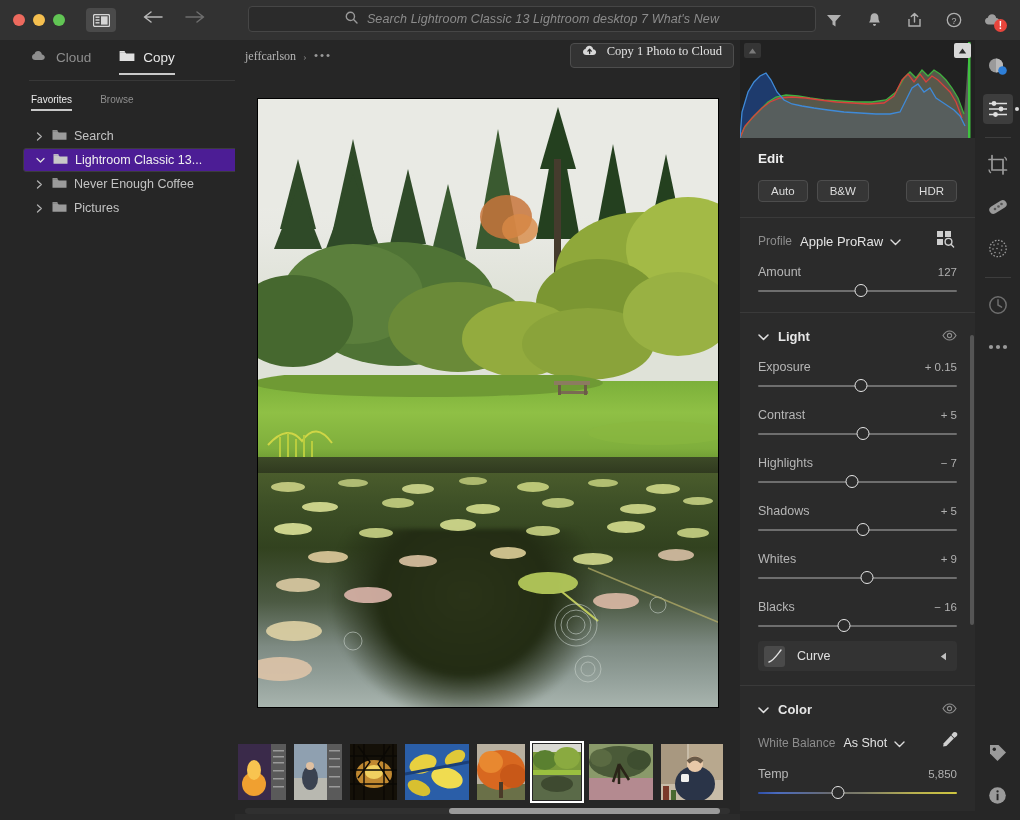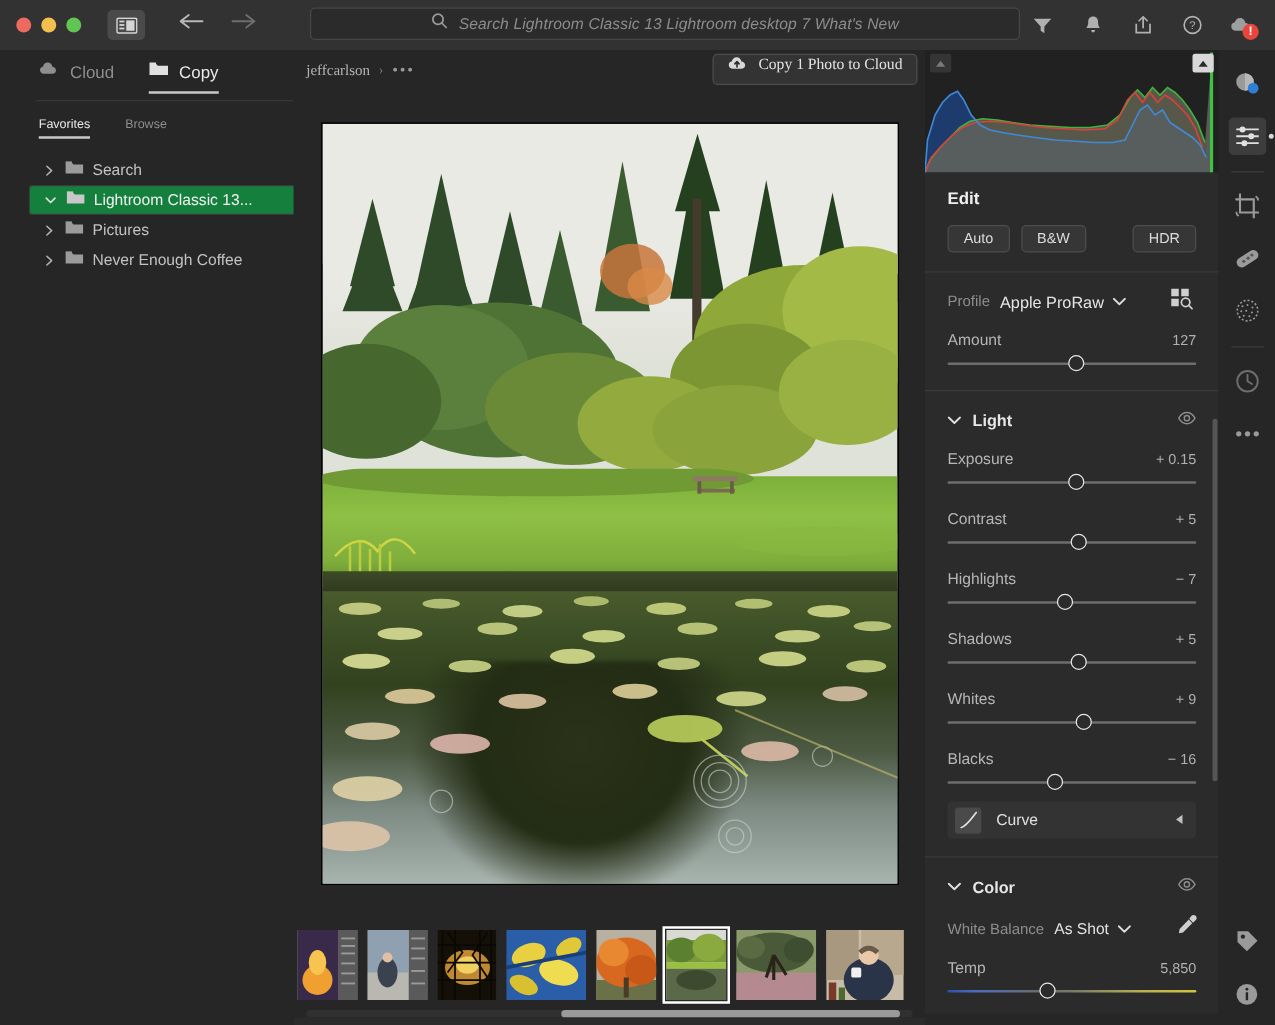--- a/index.html
+++ b/index.html
@@ -61,21 +61,21 @@
   .fb-tab { font-size: 10px; color: #8e8e8e; padding-bottom: 6px; position: relative; }
   .fb-tab.active { color: #eaeaea; }
   .fb-tab.active::after {
     content: ''; position: absolute; left: 0; right: 0; bottom: 0; height: 2px; background: #c9c9c9;
   }
   .tree { margin-top: 13px; }
   .tree-row {
     display: flex; align-items: center; height: 24px; padding-left: 10px; gap: 7px;
     margin: 0 6px; border-radius: 3px;
   }
-  .tree-row.selected { background: #15803d; border: 1px solid #3c3c3c; height: 24px; }
+  .tree-row.selected { background: #4c1d95; border: 1px solid #3c3c3c; height: 24px; }
   .chev { width: 12px; display: flex; align-items: center; justify-content: center; }
   .tree-label { font-size: 12.5px; color: #c2c2c2; }
   .tree-row.selected .tree-label { color: #f0f0f0; }
 
   
   .center { position: absolute; left: 235px; top: 40px; width: 505px; height: 780px; background: #262626; }
   .crumbbar { height: 32px; display: flex; align-items: center; padding: 0 10px; position: relative; font-family: Liberation Serif, serif; }
   .crumb { font-size: 12px; color: #b4b4b4; }
   .crumb-sep { font-size: 11px; color: #7d7d7d; margin: 0 7px; }
   .crumb-dots { font-size: 13px; color: #9a9a9a; letter-spacing: 1.5px; }
@@ -358,35 +358,35 @@
           <svg width="7" height="9" viewBox="0 0 7 9">
               <path d="M1.5 1 L5.3 4.5 L1.5 8" fill="none" stroke="#b0b0b0" stroke-width="1.3" stroke-linecap="round" stroke-linejoin="round"></path>
             </svg>
         </span>
         <span>
           <svg width="15" height="12" viewBox="0 0 15 12">
               <path d="M0.5 2.2 H5.6 L6.7 3.5 H14.5 V10.8 H0.5 Z" fill="#9b9b9b"></path>
               <rect x="0.5" y="1.1" width="5" height="1.3" fill="#9b9b9b"></rect>
             </svg>
         </span>
-        <span class="tree-label">Pictures</span>
+        <span class="tree-label">Never Enough Coffee</span>
       </div>
       <div class="tree-row">
         <span class="chev">
           <svg width="7" height="9" viewBox="0 0 7 9">
               <path d="M1.5 1 L5.3 4.5 L1.5 8" fill="none" stroke="#b0b0b0" stroke-width="1.3" stroke-linecap="round" stroke-linejoin="round"></path>
             </svg>
         </span>
         <span>
           <svg width="15" height="12" viewBox="0 0 15 12">
               <path d="M0.5 2.2 H5.6 L6.7 3.5 H14.5 V10.8 H0.5 Z" fill="#9b9b9b"></path>
               <rect x="0.5" y="1.1" width="5" height="1.3" fill="#9b9b9b"></rect>
             </svg>
         </span>
-        <span class="tree-label">Never Enough Coffee</span>
+        <span class="tree-label">Pictures</span>
       </div>
     </div>
   </div>
 
   <div class="center">
     <div class="crumbbar">
       <span class="crumb">jeffcarlson</span>
       <span class="crumb-sep">›</span>
       <span class="crumb-dots">•••</span>
       <div class="copybtn">

